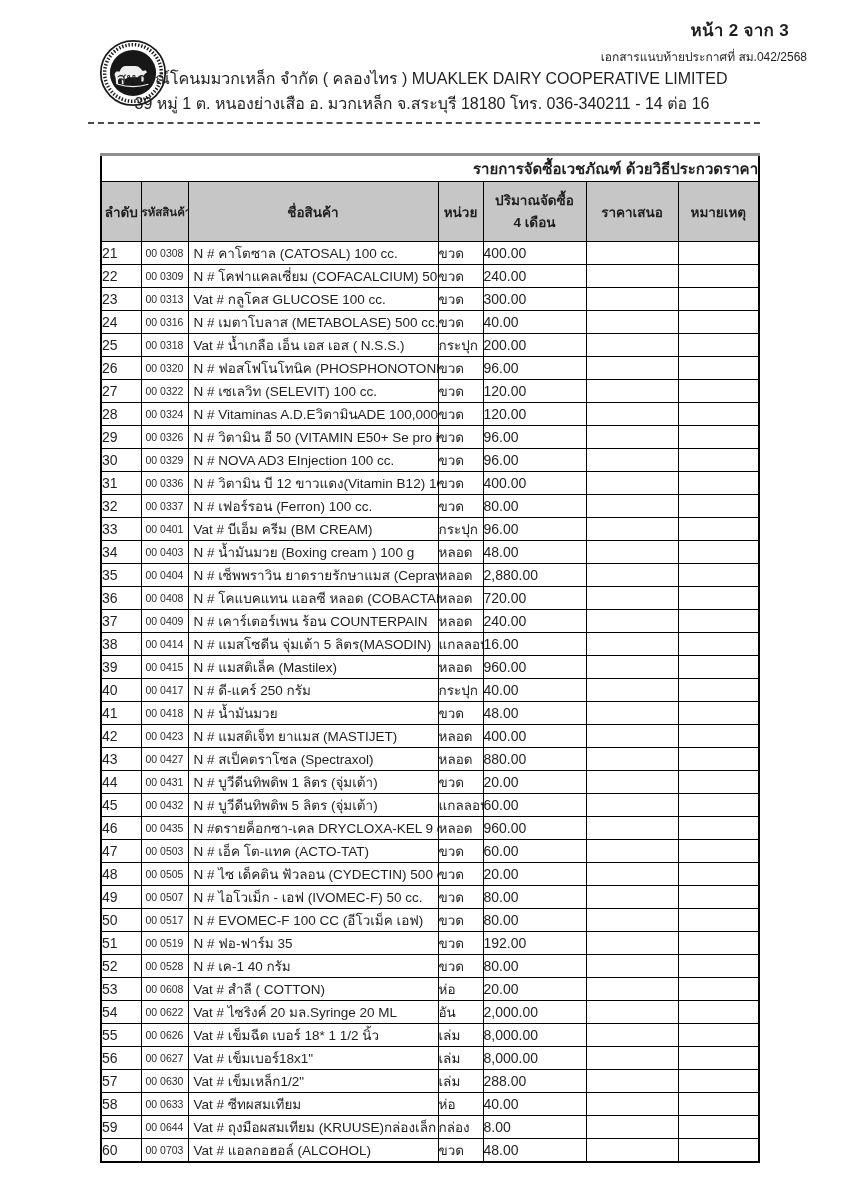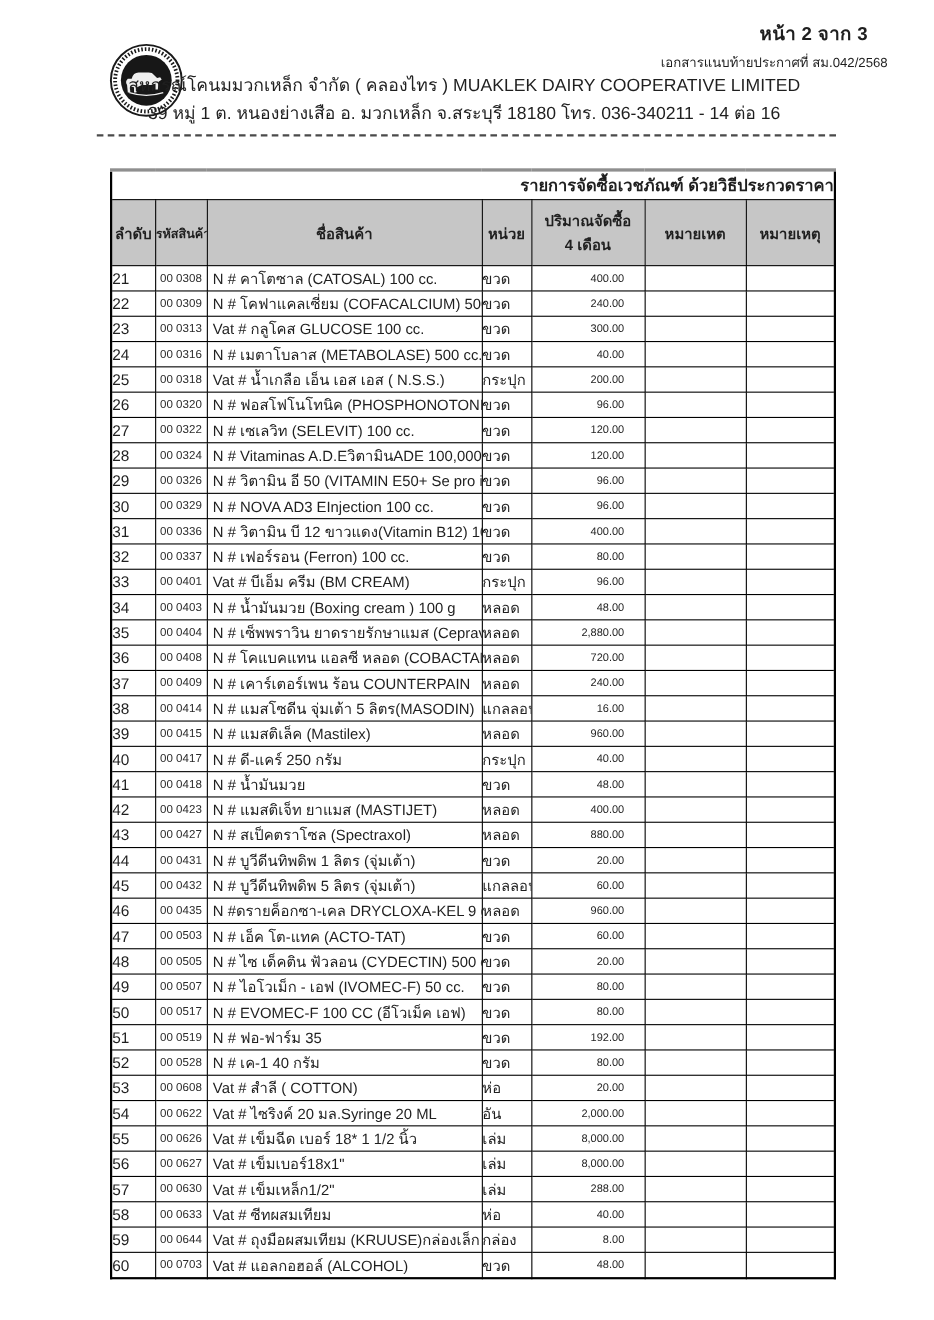--- a/index.html
+++ b/index.html
@@ -26,21 +26,21 @@
     background:#c6c6c6;font-weight:bold;font-size:13.5px;height:59px;
     vertical-align:middle;text-align:center;padding:0;
   }
   tr.head-row th.h-code{font-size:11.5px;}
   tr.head-row .qty-line{display:block;line-height:22px;}
   tbody td{height:21.2px;font-size:13.5px;padding:0;}
   td.c-no{text-align:left;font-size:14px;}
   td.c-code{font-size:10.5px;padding-left:4px;color:#2a2a2a;}
   td.c-name{padding-left:5px;}
   td.c-unit{text-align:left;}
-  td.c-qty{text-align:right;padding-right:18px;font-size:10px;margin-left:38px;}
+  td.c-qty{padding-right:18px;font-size:14px;margin-left:38px;}
   td.c-price{border-left:1px solid #999;}
 </style>
 </head>
 <body>
 
 <div class="page-label">หน้า 2 จาก 3</div>
 <div class="doc-ref">เอกสารแนบท้ายประกาศที่ สม.042/2568</div>
 
 <svg class="logo" viewBox="0 0 100 100" xmlns="http://www.w3.org/2000/svg">
   <circle cx="50" cy="50" r="46" fill="none" stroke="#1a1a1a" stroke-width="2.5"></circle>
@@ -75,21 +75,21 @@
     </tr>
     <tr class="head-row">
       <th>ลำดับ</th>
       <th class="h-code">รหัสสินค้า</th>
       <th>ชื่อสินค้า</th>
       <th>หน่วย</th>
       <th>
         <span class="qty-line">ปริมาณจัดซื้อ</span>
         <span class="qty-line">4 เดือน</span>
       </th>
-      <th>หมายเหต</th>
+      <th>ราคาเสนอ</th>
       <th>หมายเหตุ</th>
     </tr>
   </thead>
   <tbody id="table-body">
       <tr>
         <td class="c-no">21</td>
         <td class="c-code">00 0308</td>
         <td class="c-name">N # คาโตซาล (CATOSAL) 100 cc.</td>
         <td class="c-unit">ขวด</td>
         <td class="c-qty">400.00</td>

